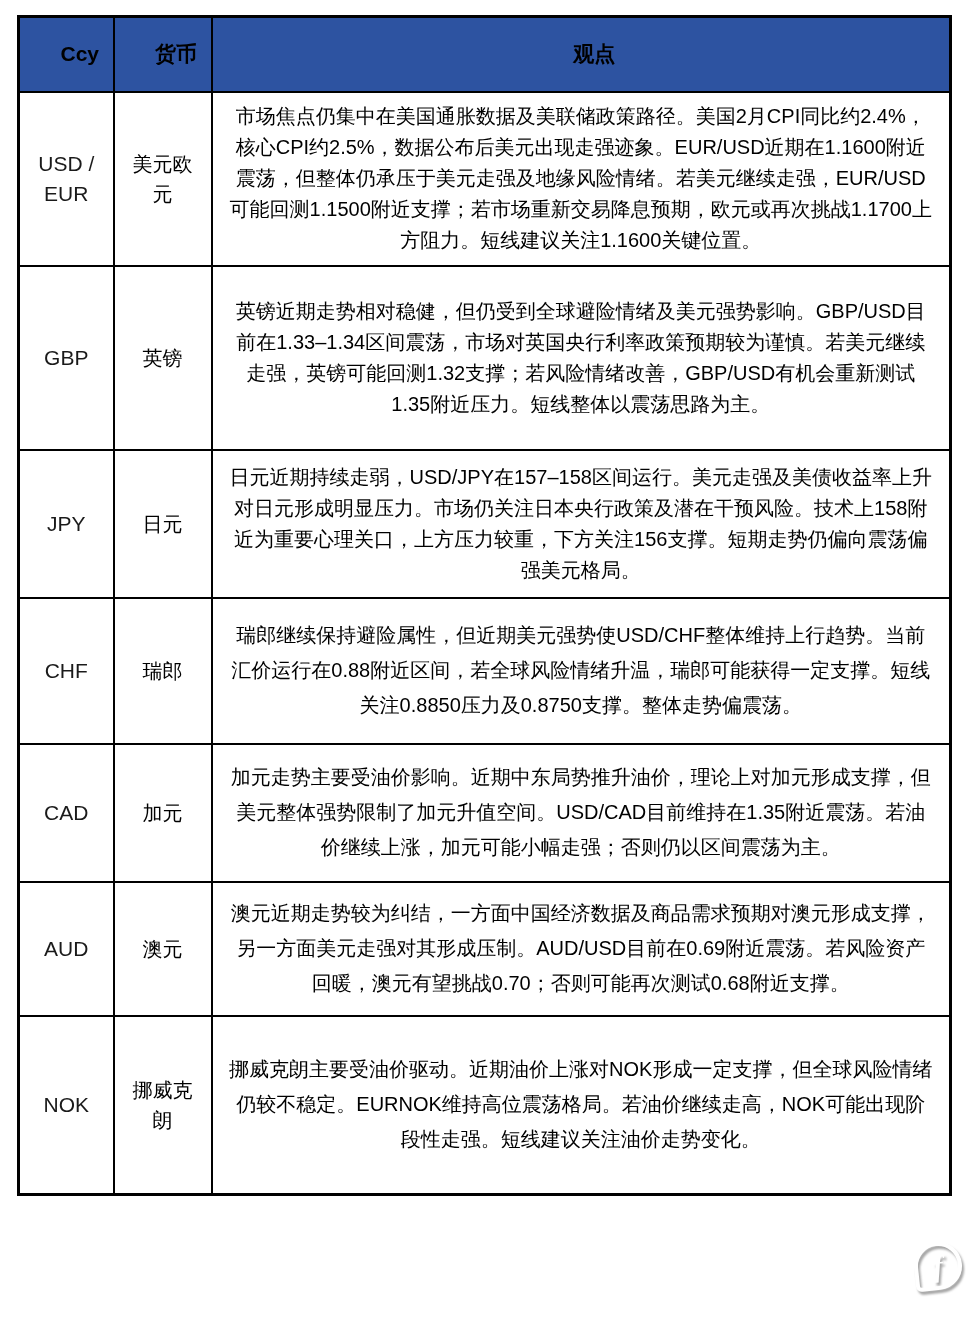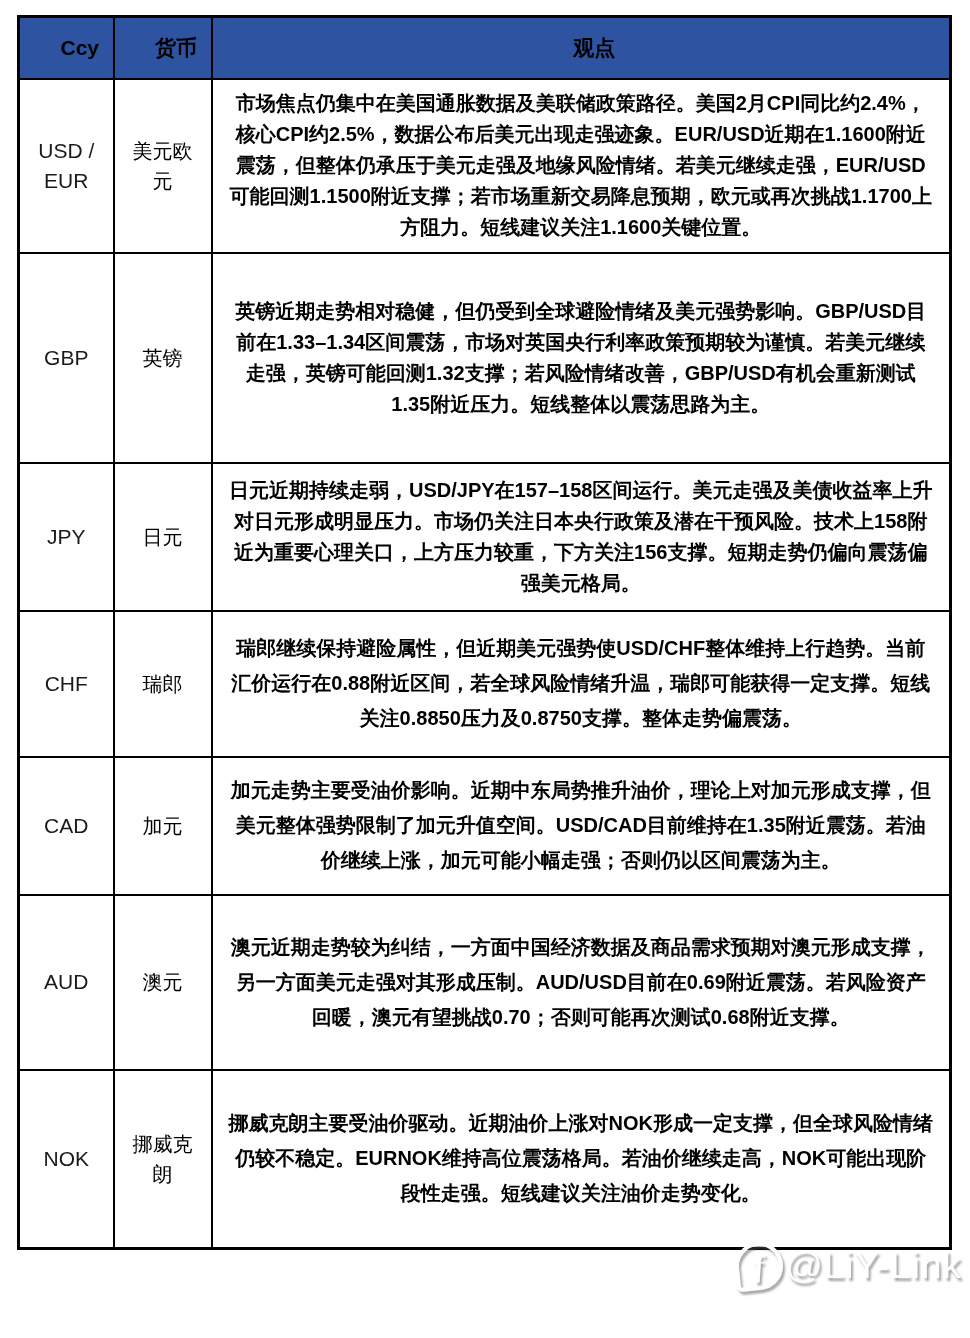--- a/index.html
+++ b/index.html
@@ -26,47 +26,46 @@
     text-align:center;
     vertical-align:middle;
     box-sizing:border-box;
   }
   .fx-table{border:3px solid #000;}
   .header-row th{
     background:#2D53A1;
     color:#000;
     font-weight:bold;
     font-size:21px;
-    height:62px;
+    height:75px;
     padding-left:28px;
   }
   td.cell-ccy{
     font-size:21px;
     line-height:30px;
     padding:0 10px;
     color:#1a1a1a;
   }
   td.cell-cn{
     font-size:20px;
     line-height:30px;
     padding:0 10px;
   }
   td.cell-view{
     font-size:20px;
     line-height:31px;
     padding:4px 15px;
-    font-weight:bold;
   }
   tr.loose td.cell-view{line-height:35px;}
   tr.r0 td{height:174px;}
-  tr.r1 td{height:210px;}
+  tr.r1 td{height:184px;}
   tr.r2 td{height:148px;}
   tr.r3 td{height:146px;}
   tr.r4 td{height:138px;}
-  tr.r5 td{height:175px;}
+  tr.r5 td{height:134px;}
   tr.r6 td{height:179px;}
 
   
   .watermark{
     position:absolute;
     right:8px;
     top:1242px;
     display:flex;
     align-items:center;
     gap:2px;
@@ -144,14 +143,13 @@
     <tr class="r6 loose">
       <td class="cell-ccy">NOK</td>
       <td class="cell-cn">挪威克朗</td>
       <td class="cell-view">挪威克朗主要受油价驱动。近期油价上涨对NOK形成一定支撑，但全球风险情绪仍较不稳定。EURNOK维持高位震荡格局。若油价继续走高，NOK可能出现阶段性走强。短线建议关注油价走势变化。</td>
     </tr>
   </tbody>
 </table>
 
 <div class="watermark">
   <span class="wm-icon">f</span>
-  <span class="wm-text">@LiY-Link</span>
 </div>
 
 </body></html>

